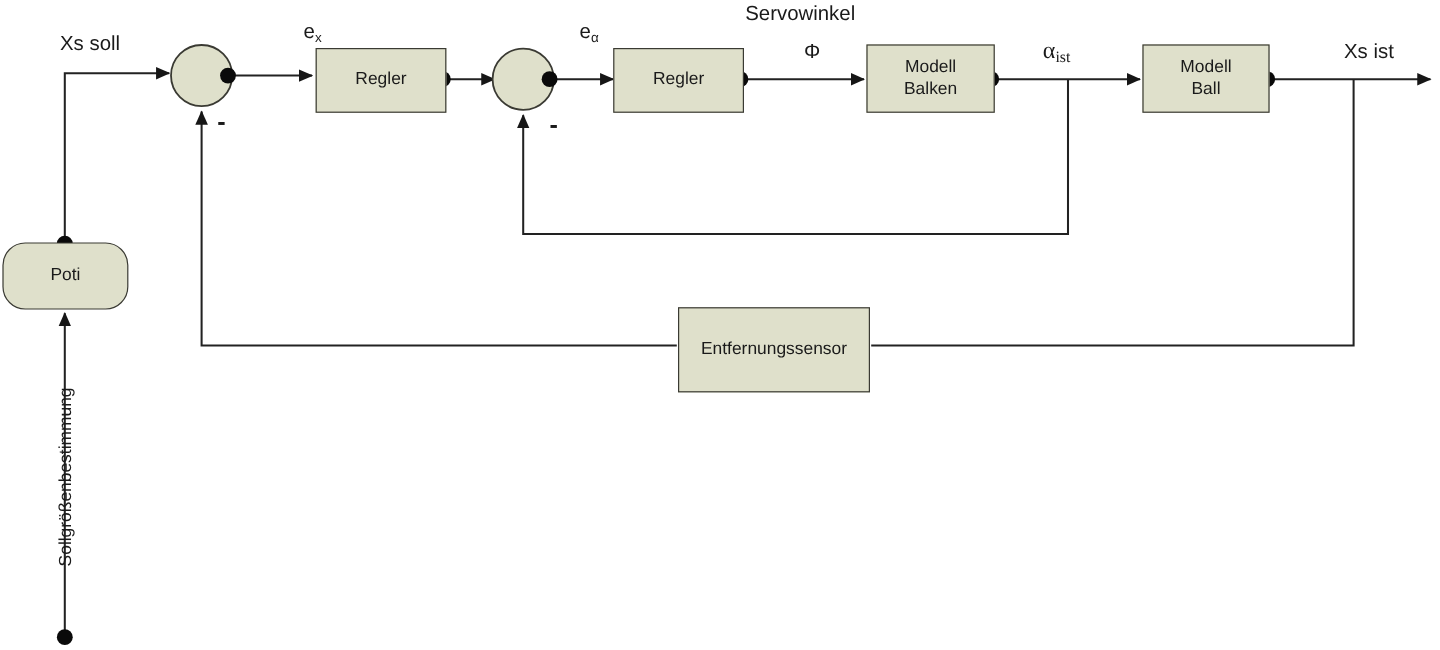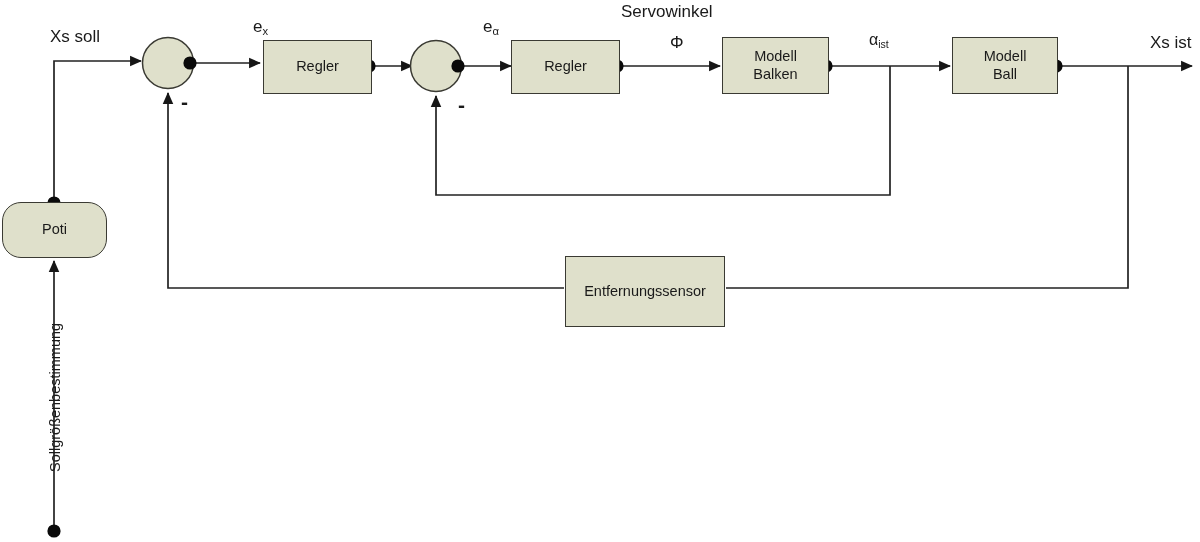--- a/index.html
+++ b/index.html
@@ -40,21 +40,21 @@
     white-space: pre-line;
     z-index: 3;
   }
   .lbl {
     position: absolute;
     font-size: 17px;
     color: #1a1a1a;
     white-space: nowrap;
     z-index: 4;
   }
-  .lbl.small { font-size: 16px; }
+  .lbl.small { font-size: 20px; font-family: Liberation Serif, serif; }
   .lbl.minus {
     font-size: 21px;
     font-weight: 700;
     line-height: 1;
   }
   .lbl sub {
     font-size: 0.66em;
     vertical-align: baseline;
     position: relative;
     top: 0.28em;
@@ -146,21 +146,21 @@
   </div>
 
   <div class="lbl" style="left:621px; top:2px;">Servowinkel</div>
 
   <div class="lbl" style="left:670px; top:33px;">Φ</div>
 
   <div class="lbl small" style="left:869px; top:31px;">
     <span>α</span><sub>ist</sub>
   </div>
 
-  <div class="lbl" style="left:1120px; top:33px;margin-left:30px;">Xs ist</div>
+  <div class="lbl" style="left:1120px; top:33px;">Xs ist</div>
 
   <div class="lbl minus" style="left:181px; top:91px;">-</div>
 
   <div class="lbl minus" style="left:458px; top:94px;">-</div>
 
   <div class="vlabel" style="left:47px; top:472px;">Sollgrößenbestimmung</div>
 
 </div>
 
 </body></html>

